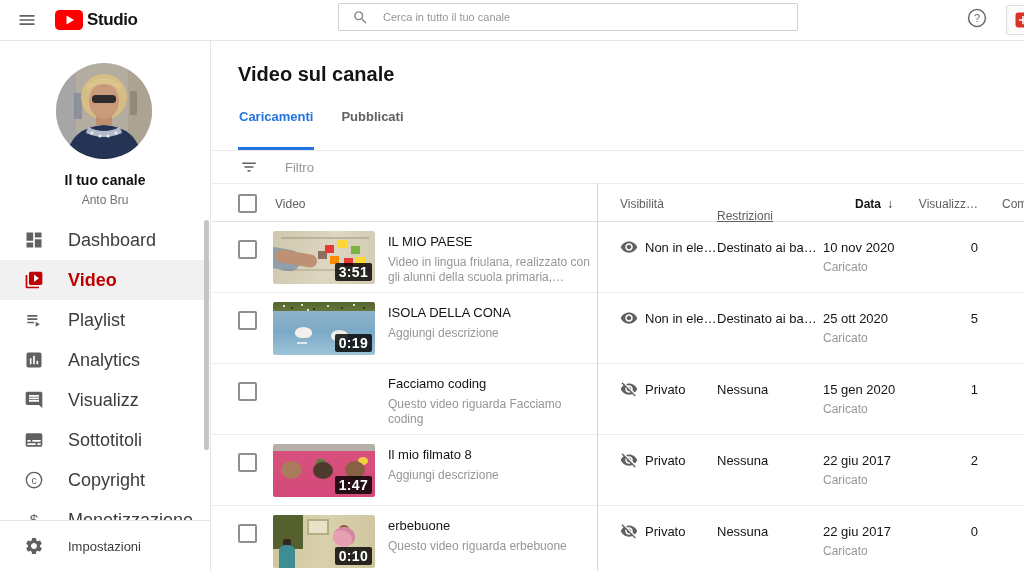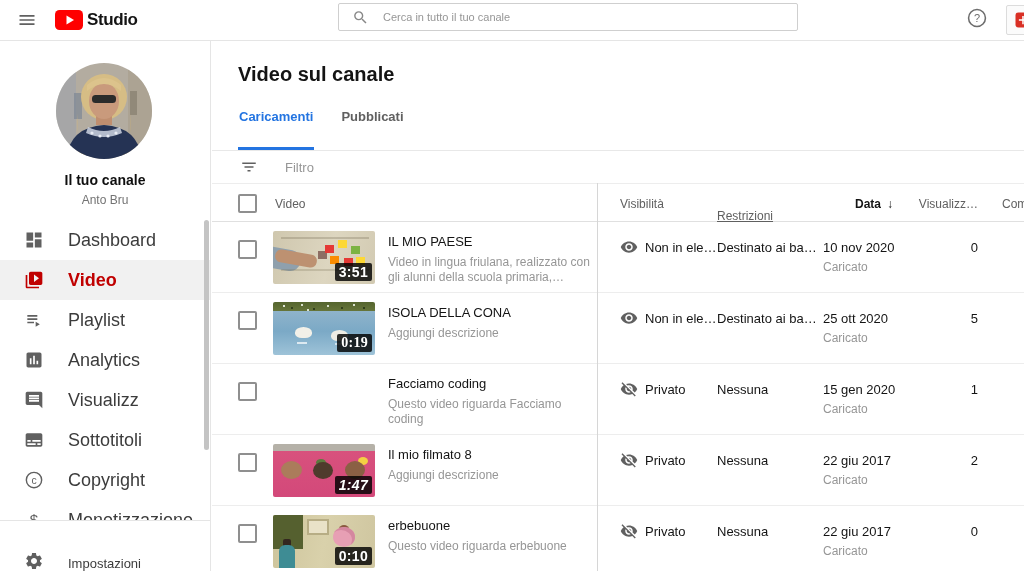--- a/index.html
+++ b/index.html
@@ -33,21 +33,21 @@
   .ch-name{position:absolute;top:153px;left:0;width:100%;text-align:center;font-size:12px;color:#737373;}
   .nav{position:absolute;top:172px;left:0;right:0;height:308px;overflow:hidden;padding-top:8px;box-sizing:border-box;}
   .nav-item{height:40px;display:flex;align-items:center;padding-left:24px;cursor:pointer;color:#3c3c3c;}
   .nav-item .nav-icon{width:20px;height:20px;color:#606060;flex:0 0 auto;}
   .nav-item .nav-label{margin-left:24px;font-size:18px;}
   .nav-item.active{background:#f1f1f1;color:#c00000;}
   .nav-item.active .nav-icon{color:#c00000;}
   .nav-item.active .nav-label{font-weight:700;}
   .side-scroll{position:absolute;left:204px;top:180px;width:5px;height:230px;border-radius:3px;background:#c4c4c4;}
   .settings-row{position:absolute;left:0;right:0;bottom:0;height:51px;border-top:1px solid #e5e5e5;
-                display:flex;align-items:flex-end;padding-left:24px;cursor:pointer;background:#fff;box-sizing:border-box;}
+                display:flex;align-items:center;padding-left:24px;cursor:pointer;background:#fff;box-sizing:border-box;}
   .settings-row .nav-icon{width:20px;height:20px;color:#606060;}
   .settings-row .nav-label{margin-left:24px;font-size:13px;color:#3c3c3c;}
   
   .main{position:absolute;left:212px;top:40px;right:0;bottom:0;background:#fff;}
   .page-title{position:absolute;left:26px;top:23px;font-size:20px;font-weight:700;color:#141414;margin:0;}
   .tabs{position:absolute;left:26px;top:69px;display:flex;}
   .tab{height:41px;box-sizing:border-box;border-bottom:3px solid transparent;margin-right:26px;
        font-size:13px;font-weight:700;color:#606060;cursor:pointer;padding:0 1px;}
   .tab.active{color:#2374e1;border-bottom-color:#2374e1;}
   .hline{position:absolute;left:0;right:0;top:110px;height:1px;background:#e8e8e8;}
@@ -90,37 +90,37 @@
   .icon-slot svg{width:100%;height:100%;display:block;}
   
   .thumb-paese{background:linear-gradient(105deg,#cfc7ae,#ddd6c0 55%,#d2cab2);}
   .thumb-paese .a1{left:2px;top:21px;width:42px;height:13px;background:#bd9171;transform:rotate(10deg);
                    border-radius:6px;box-shadow:-20px 3px 0 4px #8fa0ad;}
   .thumb-paese .a2{left:52px;top:14px;width:9px;height:8px;background:#e53935;
                    box-shadow:13px -5px 0 #fdd835,26px 1px 0 #7cb342,5px 11px 0 #fb8c00,
                               19px 13px 0 #e53935,31px 12px 0 #fdd835,-7px 6px 0 #8d6e63;}
   .thumb-paese .a3{left:8px;top:6px;width:88px;height:2px;background:rgba(120,110,85,.3);
                    box-shadow:0 32px 0 rgba(120,110,85,.25);}
-  .thumb-cona{background:linear-gradient(180deg,#55652f 0%,#66753a 17%,#8fb3cb 17%,#7ba9c6 55%,#9ec3d8 100%);font-family:Liberation Serif, serif;}
+  .thumb-cona{background:linear-gradient(180deg,#55652f 0%,#66753a 17%,#8fb3cb 17%,#7ba9c6 55%,#9ec3d8 100%);}
   .thumb-cona .a1{left:22px;top:25px;width:17px;height:11px;background:#f2f0e8;border-radius:50% 50% 40% 40%;
                   box-shadow:36px 3px 0 #eeece4;}
   .thumb-cona .a2{left:10px;top:3px;width:2px;height:2px;background:#dfe5d5;
                   box-shadow:8px 2px 0 #31401c,18px -1px 0 #d9e0cc,30px 3px 0 #2e3d1a,44px 0 0 #d9e0cc,
                              58px 2px 0 #31401c,70px -1px 0 #d9e0cc,80px 2px 0 #2e3d1a,24px 4px 0 #d9e0cc;}
   .thumb-cona .a3{left:24px;top:40px;width:10px;height:2px;background:rgba(255,255,255,.7);
                   box-shadow:38px 1px 0 rgba(255,255,255,.6);}
   .thumb-coding{background:linear-gradient(115deg,#a02c3e,#b23b4f 60%,#9e2c40);}
   .thumb-coding .a1{left:4px;top:31px;width:40px;height:16px;background:#e2477c;transform:rotate(-6deg);
                     border-radius:2px;box-shadow:44px -8px 0 -2px #f5f3ee,62px 0 0 -3px #efece4;}
   .thumb-coding .a2{left:16px;top:2px;width:18px;height:15px;background:#241d20;border-radius:0 0 45% 45%;
                     box-shadow:5px 11px 0 -3px #caa286;}
   .thumb-coding .a3{left:56px;top:6px;width:30px;height:24px;background:#e9b7c6;border-radius:45%;}
   .thumb-coding .a4{left:64px;top:10px;width:14px;height:13px;background:#d9a184;border-radius:50%;
                     box-shadow:-1px -6px 0 -2px #3a3034;}
-  .thumb-filmato8{background:linear-gradient(180deg,#b5b1a8 0%,#b5b1a8 13%,#d8517d 13%,#d3497a 100%);font-style:italic;}
+  .thumb-filmato8{background:linear-gradient(180deg,#b5b1a8 0%,#b5b1a8 13%,#d8517d 13%,#d3497a 100%);}
   .thumb-filmato8 .a1{left:8px;top:17px;width:21px;height:18px;background:#ab7c5b;border-radius:50%;}
   .thumb-filmato8 .a2{left:40px;top:18px;width:20px;height:17px;background:#4f3b2c;border-radius:50%;
                       box-shadow:-2px -8px 0 -5px #5c7a3d;}
   .thumb-filmato8 .a3{left:72px;top:17px;width:20px;height:18px;background:#8a6044;border-radius:50%;
                       box-shadow:8px -9px 0 -5px #f3d043;}
   .thumb-erbebuone{background:linear-gradient(100deg,#cdc49b,#d9d1ab 50%,#cfc6a0);}
   .thumb-erbebuone .a1{left:0;top:0;width:30px;height:34px;background:#55602f;}
   .thumb-erbebuone .a2{left:34px;top:4px;width:22px;height:16px;background:#e9e2c8;
                        box-shadow:inset 0 0 0 2px #b7ad85;}
   .thumb-erbebuone .a3{left:60px;top:12px;width:22px;height:20px;background:#e79fb4;border-radius:50%;

